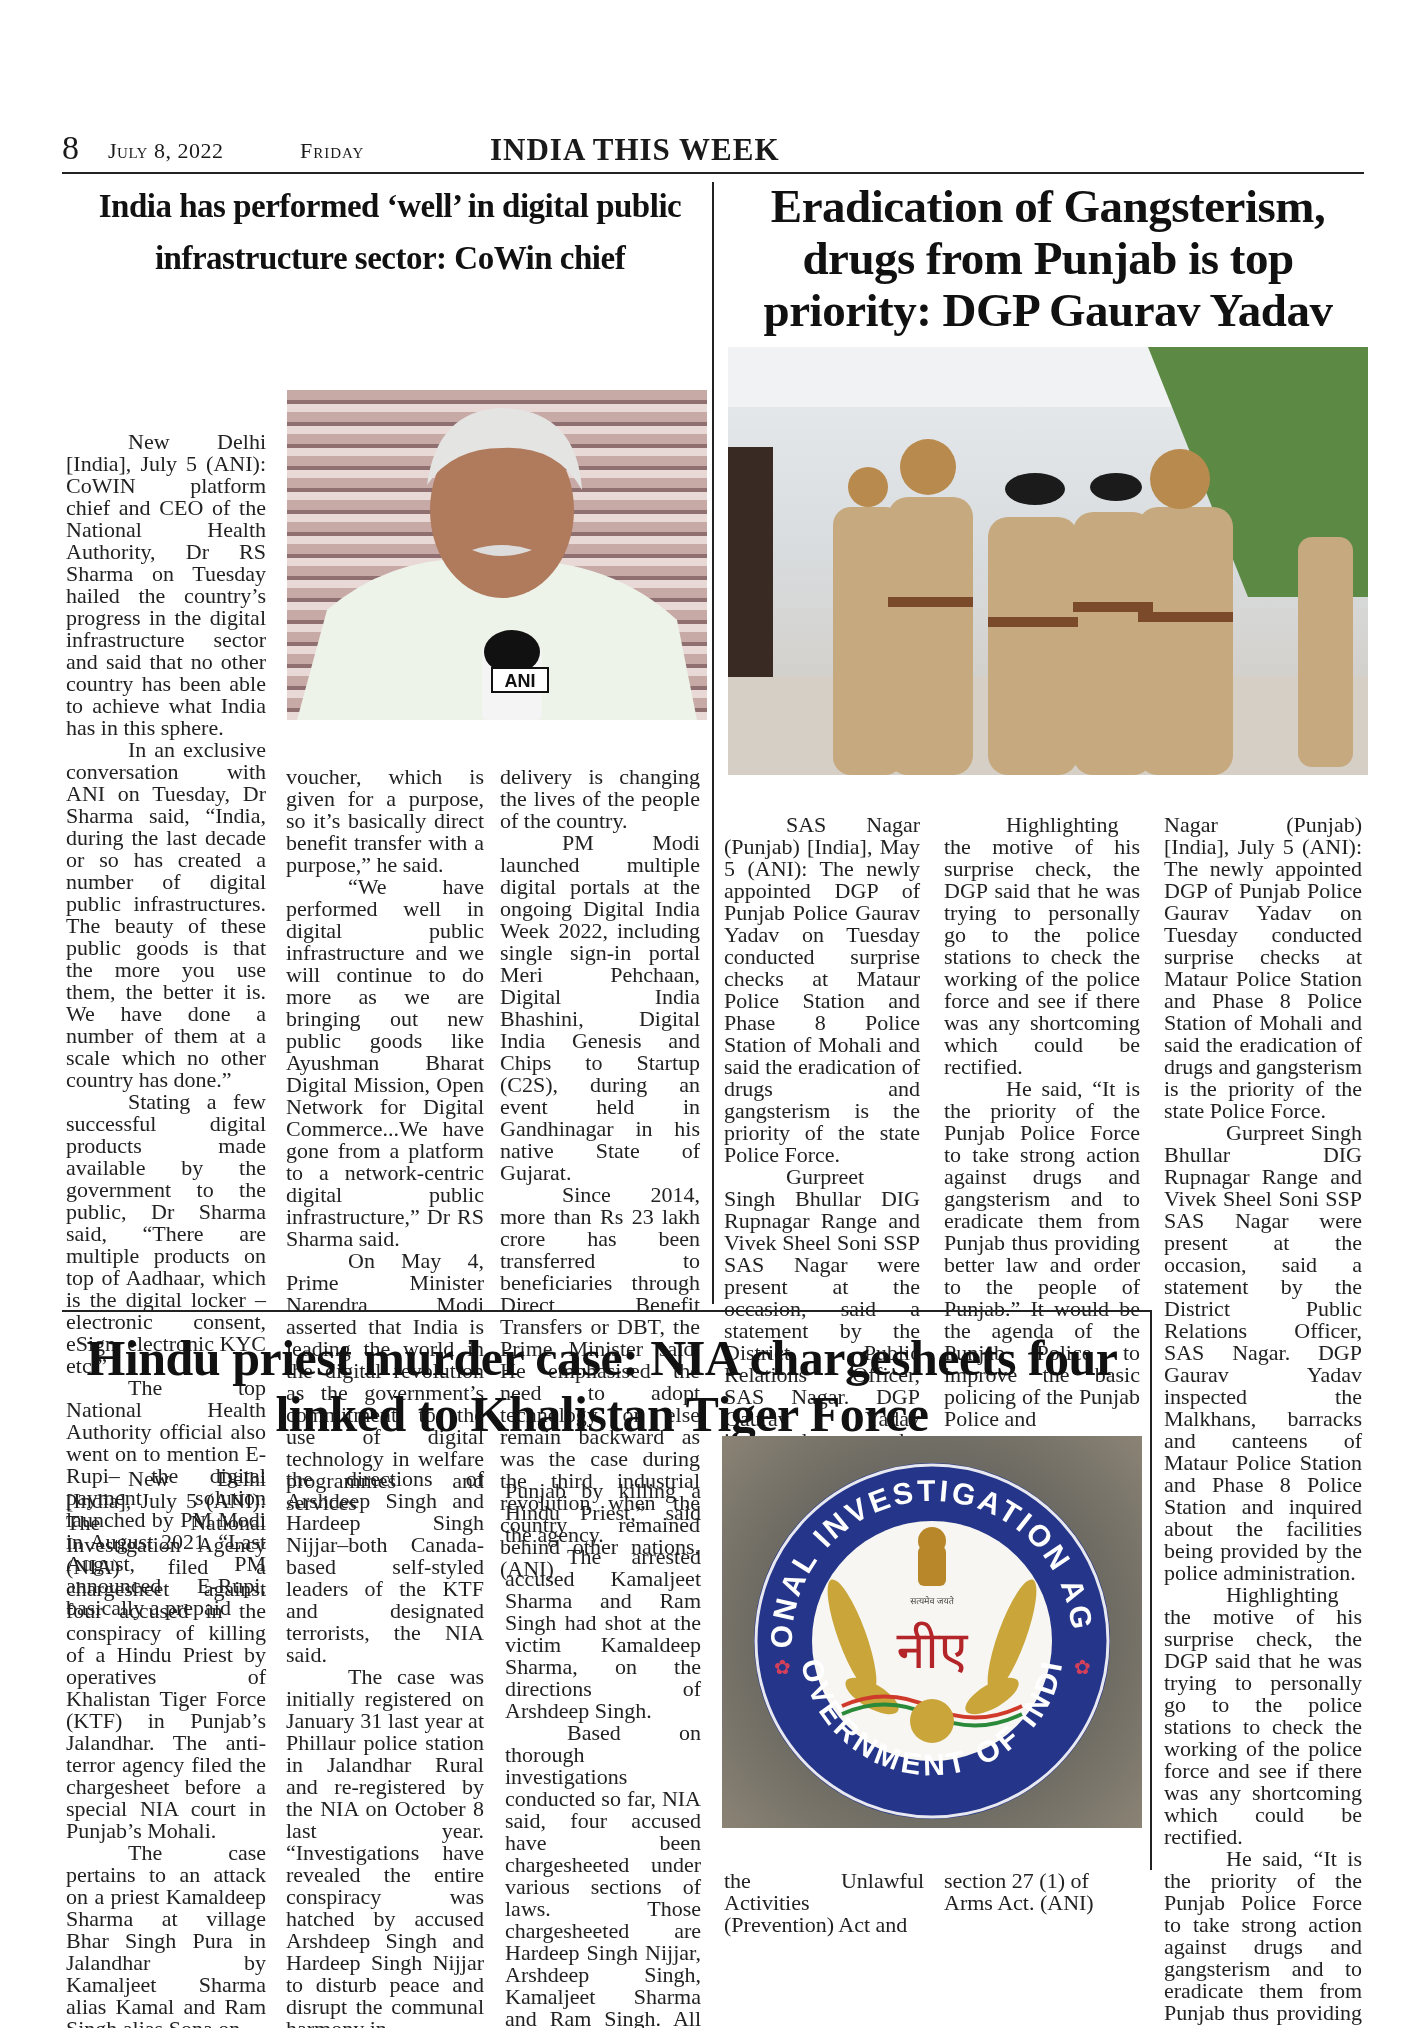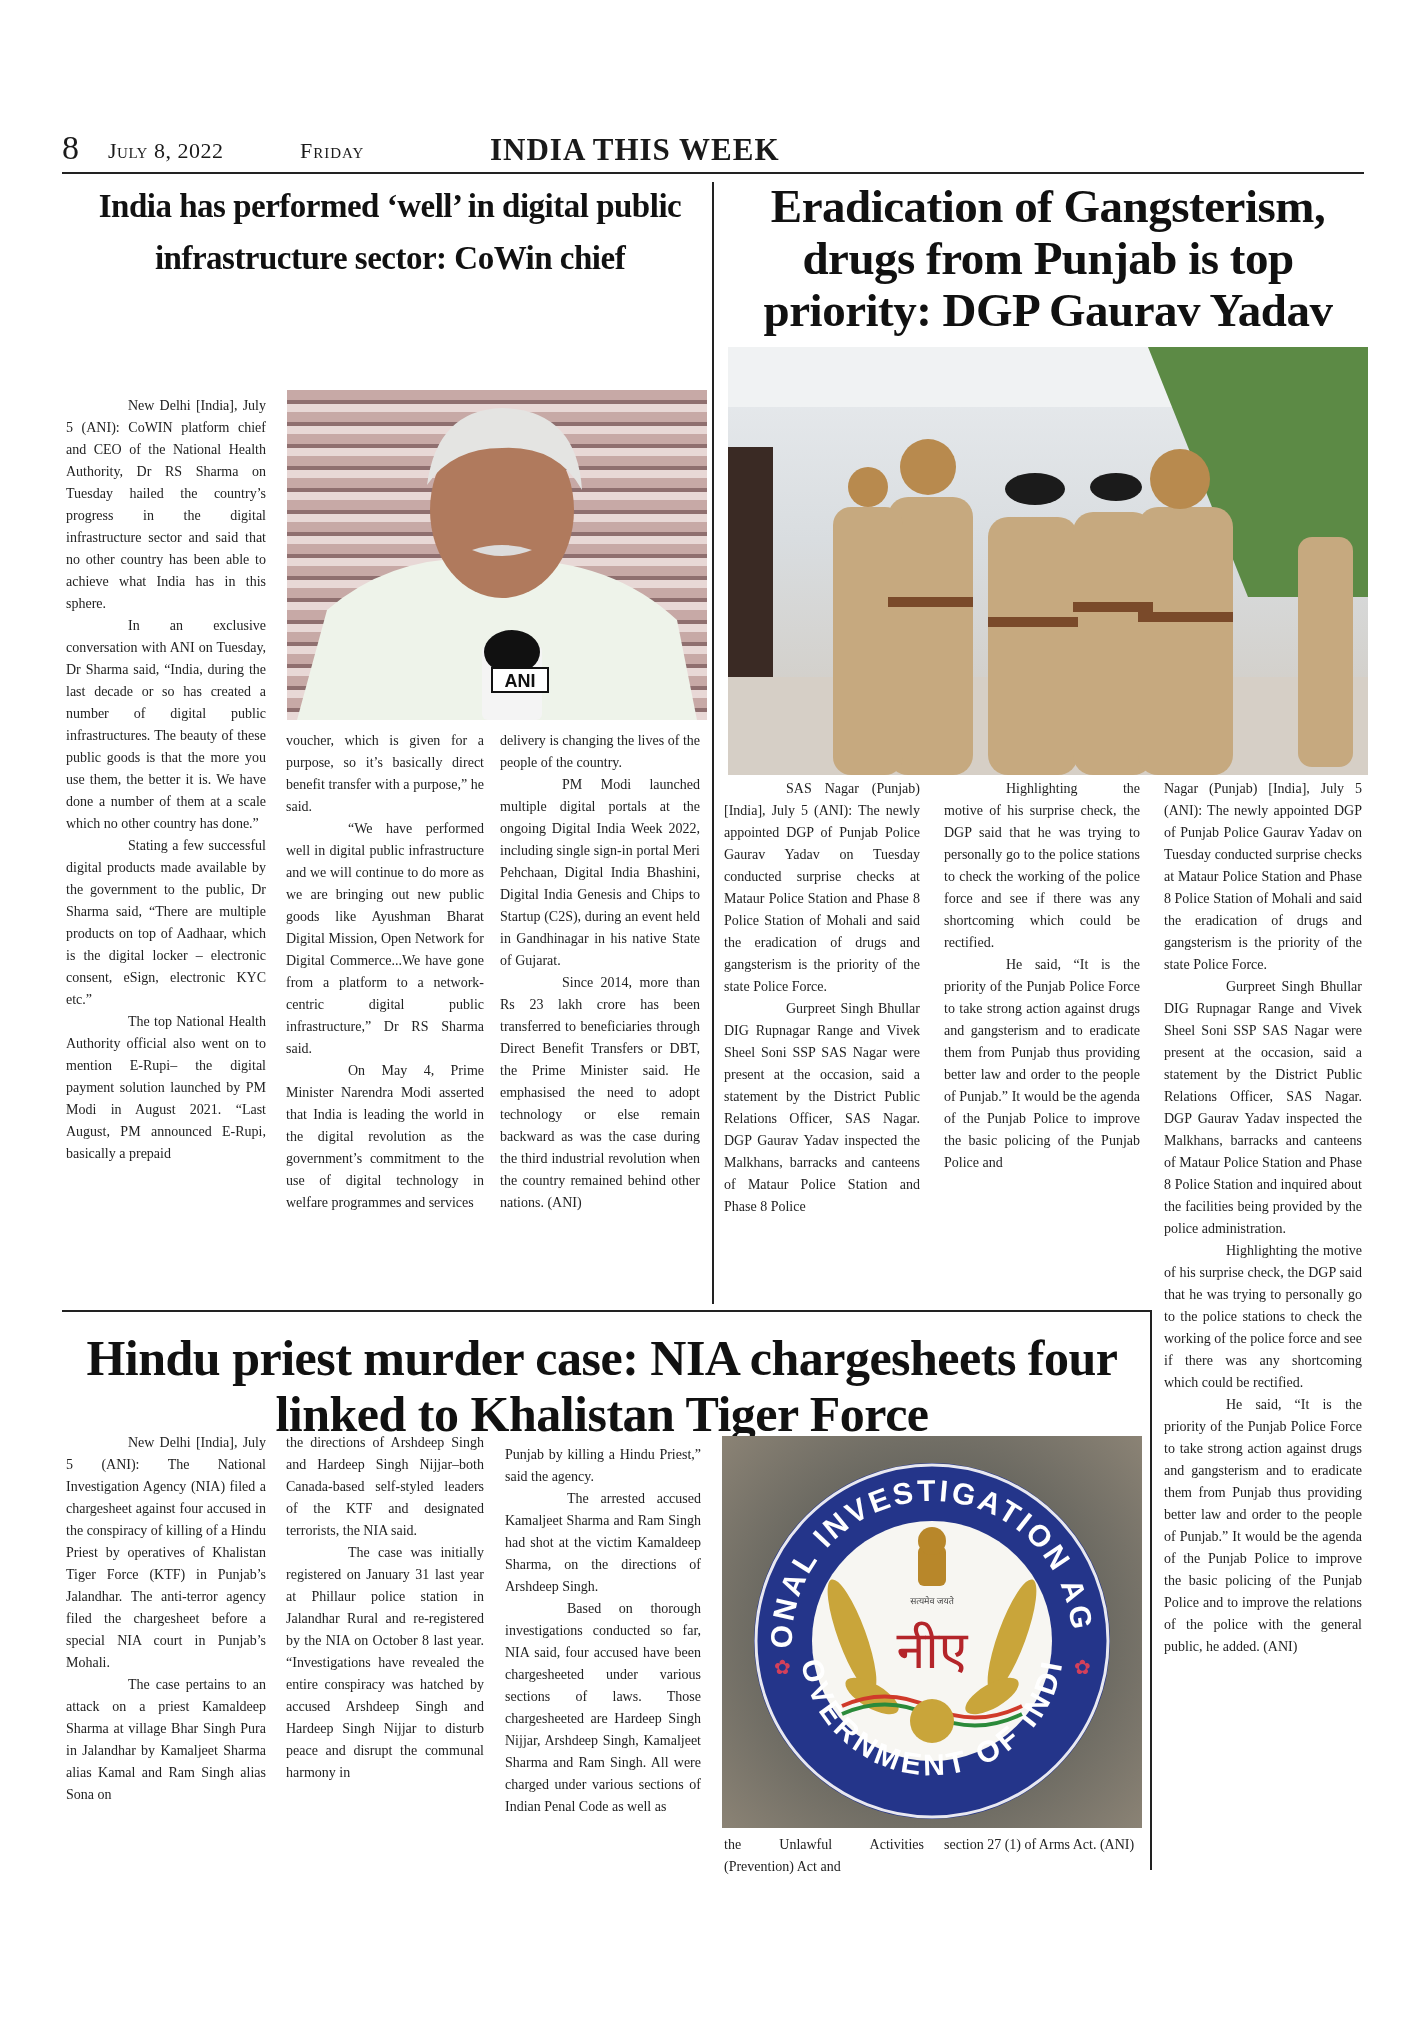--- a/index.html
+++ b/index.html
@@ -12,21 +12,21 @@
   .mast-title { left:490px; top:132px; font-size:31px; font-weight:bold; letter-spacing:1px; }
   .rule-top { left:62px; top:172px; width:1302px; height:2px; background:#222; }
   .vrule { background:#222; width:2px; }
   .hrule { background:#222; height:2px; }
   
   .headline { font-family:"Liberation Serif", serif; font-weight:bold; text-align:center; color:#111; letter-spacing:-0.5px; }
   .h1 { left:90px; top:180px; width:600px; font-size:33px; line-height:52px; }
   .h2 { left:728px; top:180px; width:640px; font-size:47px; line-height:52px; }
   .h3 { left:62px; top:1330px; width:1080px; font-size:50px; line-height:56px; }
   
-  .col { font-size:14px; line-height:22px; text-align:justify; color:#222; }
+  .col { font-size:22px; line-height:22px; text-align:justify; color:#222;margin-top:36px; }
   .col p { margin:0; }
   .col p.ind { text-indent:62px; }
   
   .photo { overflow:hidden; }
   .photo-sharma { left:287px; top:390px; width:420px; height:330px;
     background:repeating-linear-gradient(180deg,#c7a9a6 0px,#c7a9a6 10px,#8f6f6f 10px,#8f6f6f 14px,#e8d8d6 14px,#e8d8d6 22px); }
   .photo-police { left:728px; top:347px; width:640px; height:428px;
     background:linear-gradient(180deg,#e9ecef 0%,#d9dde0 45%,#cfc8be 100%); }
   .photo-nia { left:722px; top:1436px; width:420px; height:392px;
     background:radial-gradient(circle at 50% 50%, #9a8f84 0%, #6c6a62 60%, #8b8375 100%); }
@@ -109,21 +109,21 @@
       <g fill="#7a4a2a">
           <rect x="160" y="250" width="85" height="10"></rect>
           <rect x="260" y="270" width="90" height="10"></rect>
           <rect x="345" y="255" width="80" height="10"></rect>
           <rect x="410" y="265" width="95" height="10"></rect>
         </g>
     </svg>
   </div>
 
   <div class="abs col" style="left:724px; top:778px; width:196px;">
-    <p class="ind">SAS Nagar (Punjab) [India], July 5 (ANI): The newly appointed DGP of Punjab Police Gaurav Yadav on Tuesday conducted surprise checks at Mataur Police Station and Phase 8 Police Station of Mohali and said the eradication of drugs and gangsterism is the priority of the state Police Force.</p>
+    <p class="ind">SAS Nagar (Punjab) [India], May 5 (ANI): The newly appointed DGP of Punjab Police Gaurav Yadav on Tuesday conducted surprise checks at Mataur Police Station and Phase 8 Police Station of Mohali and said the eradication of drugs and gangsterism is the priority of the state Police Force.</p>
     <p class="ind">Gurpreet Singh Bhullar DIG Rupnagar Range and Vivek Sheel Soni SSP SAS Nagar were present at the occasion, said a statement by the District Public Relations Officer, SAS Nagar. DGP Gaurav Yadav inspected the Malkhans, barracks and canteens of Mataur Police Station and Phase 8 Police</p>
   </div>
   <div class="abs col" style="left:944px; top:778px; width:196px;">
     <p class="ind">Highlighting the motive of his surprise check, the DGP said that he was trying to personally go to the police stations to check the working of the police force and see if there was any shortcoming which could be rectified.</p>
     <p class="ind">He said, “It is the priority of the Punjab Police Force to take strong action against drugs and gangsterism and to eradicate them from Punjab thus providing better law and order to the people of Punjab.” It would be the agenda of the Punjab Police to improve the basic policing of the Punjab Police and</p>
   </div>
   <div class="abs col" style="left:1164px; top:778px; width:198px;">
     <p>Nagar (Punjab) [India], July 5 (ANI): The newly appointed DGP of Punjab Police Gaurav Yadav on Tuesday conducted surprise checks at Mataur Police Station and Phase 8 Police Station of Mohali and said the eradication of drugs and gangsterism is the priority of the state Police Force.</p>
     <p class="ind">Gurpreet Singh Bhullar DIG Rupnagar Range and Vivek Sheel Soni SSP SAS Nagar were present at the occasion, said a statement by the District Public Relations Officer, SAS Nagar. DGP Gaurav Yadav inspected the Malkhans, barracks and canteens of Mataur Police Station and Phase 8 Police Station and inquired about the facilities being provided by the police administration.</p>
     <p class="ind">Highlighting the motive of his surprise check, the DGP said that he was trying to personally go to the police stations to check the working of the police force and see if there was any shortcoming which could be rectified.</p>

